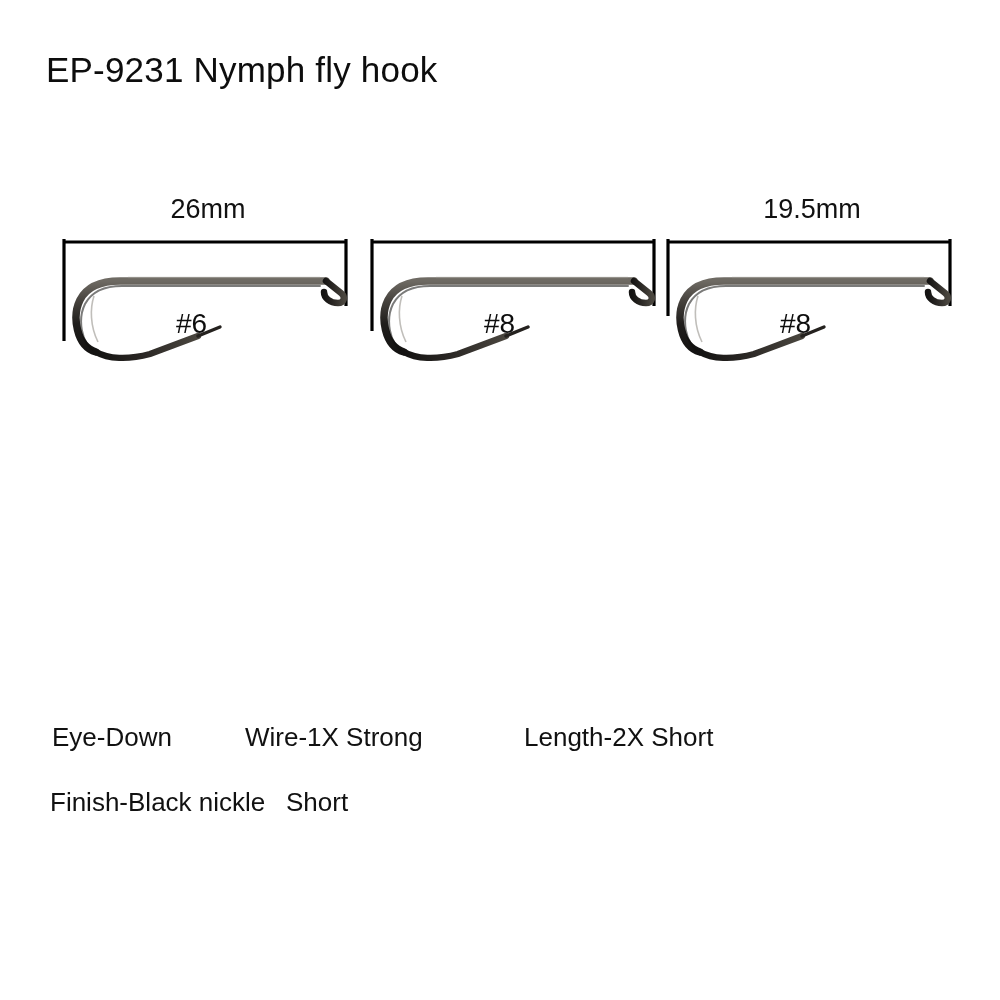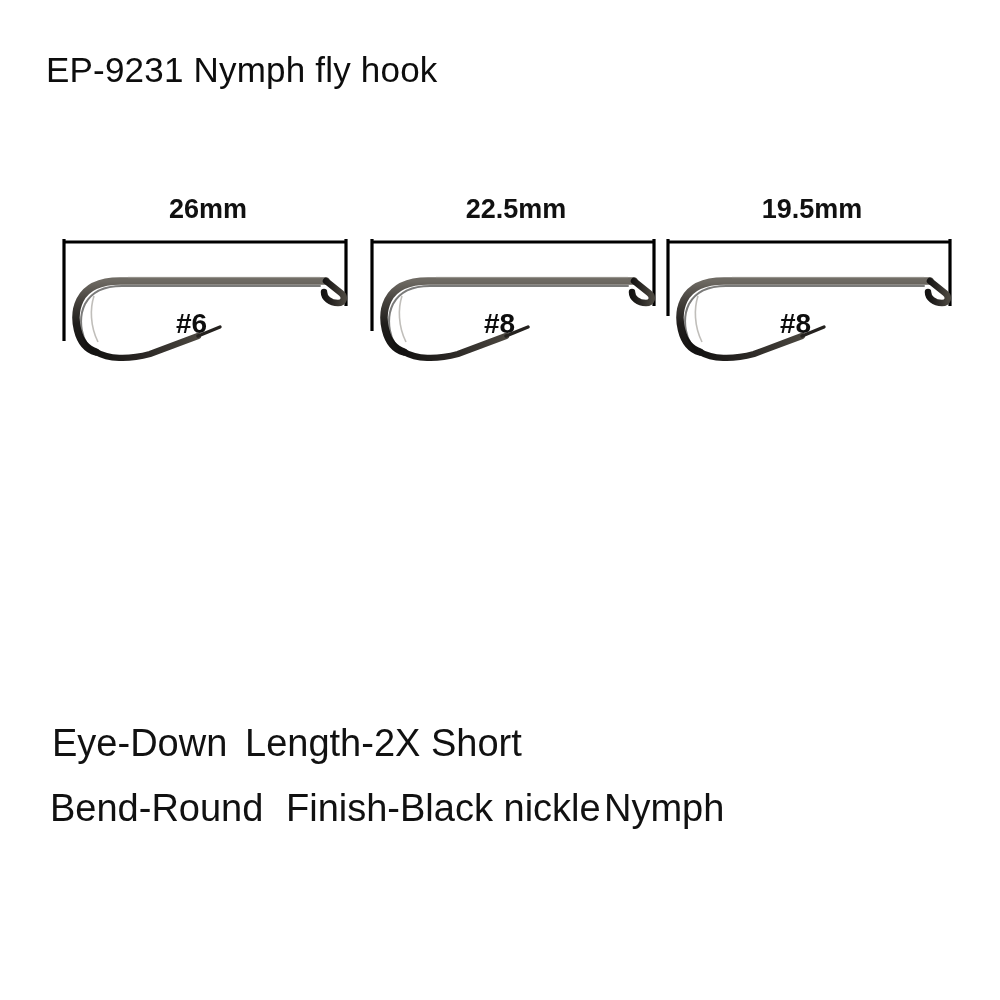--- a/index.html
+++ b/index.html
@@ -29,21 +29,20 @@
     color: #0d0d0d;
     white-space: nowrap;
   }
 
   
   .hook-row {
     position: absolute;
     left: 0;
     width: 804px;
     height: 210px;
-    font-weight: bold;
   }
   #hook-row-1 { top: 196px; }
   #hook-row-2 { top: 476px; }
 
   .hook-cell {
     position: absolute;
     top: 0;
     width: 300px;
     height: 210px;
   }
@@ -87,21 +86,21 @@
     width: 1000px;
     height: 46px;
     white-space: nowrap;
   }
   #spec-line-1 { top: 722px; }
   #spec-line-2 { top: 787px; }
 
   .spec-item {
     position: absolute;
     top: 0;
-    font-size: 38px;
+    font-size: 26px;
     color: #111111;
     white-space: nowrap;
   }
   #spec-line-1 .spec-item:nth-of-type(1) { left: 52px;  }
   #spec-line-1 .spec-item:nth-of-type(2) { left: 245px; }
   #spec-line-1 .spec-item:nth-of-type(3) { left: 524px; }
   #spec-line-2 .spec-item:nth-of-type(1) { left: 50px;  }
   #spec-line-2 .spec-item:nth-of-type(2) { left: 286px; }
   #spec-line-2 .spec-item:nth-of-type(3) { left: 604px; }
 </style>
@@ -158,21 +157,20 @@
         <g>
           <path d="M 38 156 C 18 150 14 120 22 104 C 29 90 45 85 62 85 L 268 85" stroke="url(#shankGrad)" stroke-width="7.5" fill="none" stroke-linecap="round"></path>
           <path d="M 38 156 C 22 148 20 122 27 108 C 34 95 48 90 64 90 L 262 90" stroke="#0f0e0d" stroke-width="2" fill="none" stroke-linecap="round" opacity="0.55"></path>
           <path d="M 268 85 L 283 97 C 288 101 286 107 280 107 C 272 107 266 102 266 96" stroke="url(#bendGrad)" stroke-width="6.5" fill="none" stroke-linecap="round"></path>
           <path d="M 38 156 C 50 163 70 164 92 158 L 140 140" stroke="url(#bendGrad)" stroke-width="6.2" fill="none" stroke-linecap="round"></path>
           <path d="M 140 140 L 162 131" stroke="#25221f" stroke-width="3.4" fill="none" stroke-linecap="round"></path>
           <path d="M 36 100 C 32 112 32 130 40 146" stroke="#8d8981" stroke-width="1.6" fill="none" opacity="0.55"></path>
           <path d="M 70 81.5 L 262 81.5" stroke="#9a968e" stroke-width="1.5" fill="none" opacity="0.45"></path>
         </g>
       </svg>
-      <div class="dim-label">22.5mm</div>
       <div class="size-label">#8</div>
     </div>
 
     <div class="hook-cell col-2">
       <svg class="hook-svg" viewBox="0 0 300 210">
         <g>
           <path d="M 6 43 L 6 120" stroke="#000" stroke-width="3.2" fill="none"></path>
           <path d="M 288 43 L 288 110" stroke="#000" stroke-width="3.2" fill="none"></path>
           <path d="M 6 46 L 288 46" stroke="#000" stroke-width="3.2" fill="none"></path>
         </g>
@@ -194,22 +192,22 @@
 
   <div class="hook-row" id="hook-row-2">
 
 
 
 
   </div>
 
   <div class="spec-line" id="spec-line-1">
     <span class="spec-item">Eye-Down</span>
+    <span class="spec-item">Wire-1X Strong</span>
     <span class="spec-item">Length-2X Short</span>
   </div>
 
   <div class="spec-line" id="spec-line-2">
-    <span class="spec-item">Bend-Round</span>
     <span class="spec-item">Finish-Black nickle</span>
-    <span class="spec-item">Nymph</span>
+    <span class="spec-item">Short</span>
   </div>
 
 </div>
 
 </body></html>

